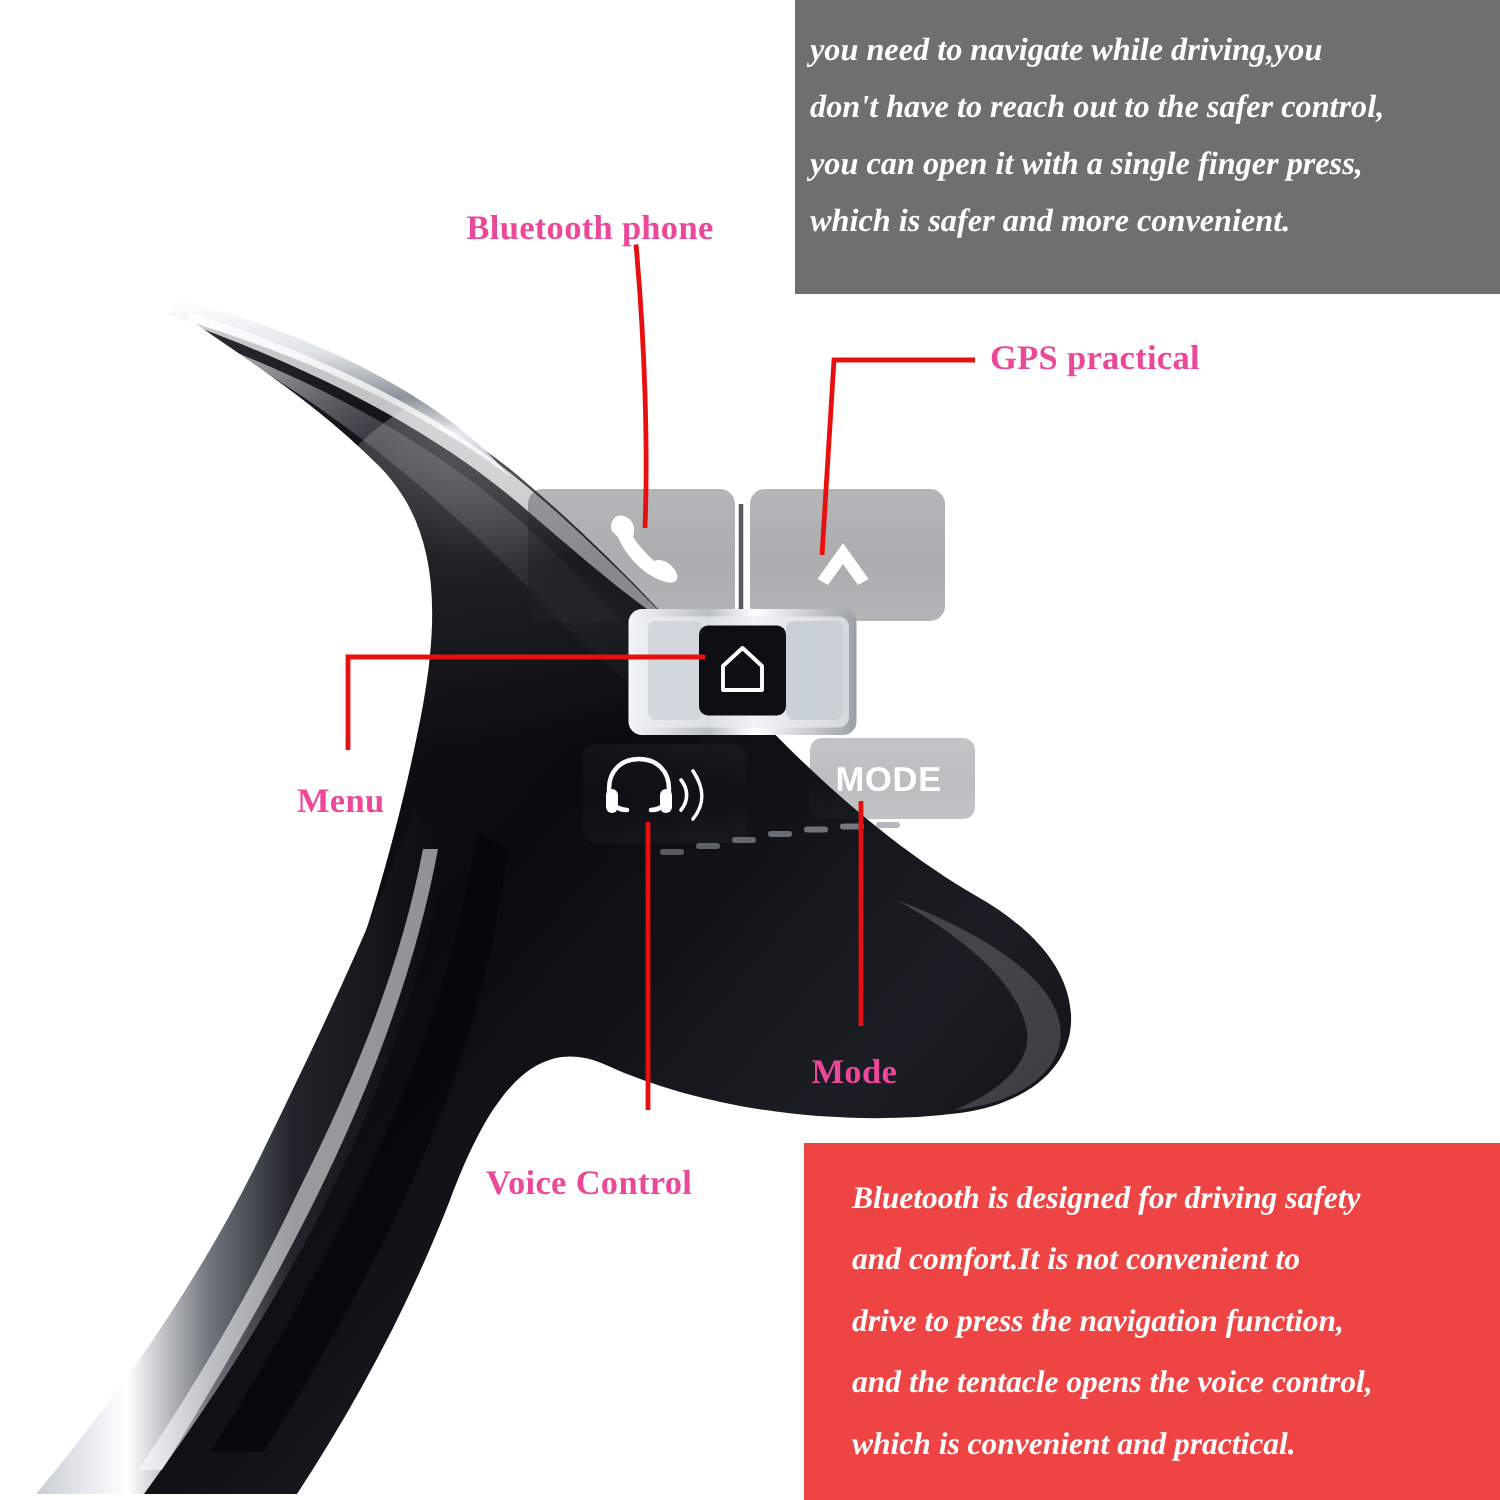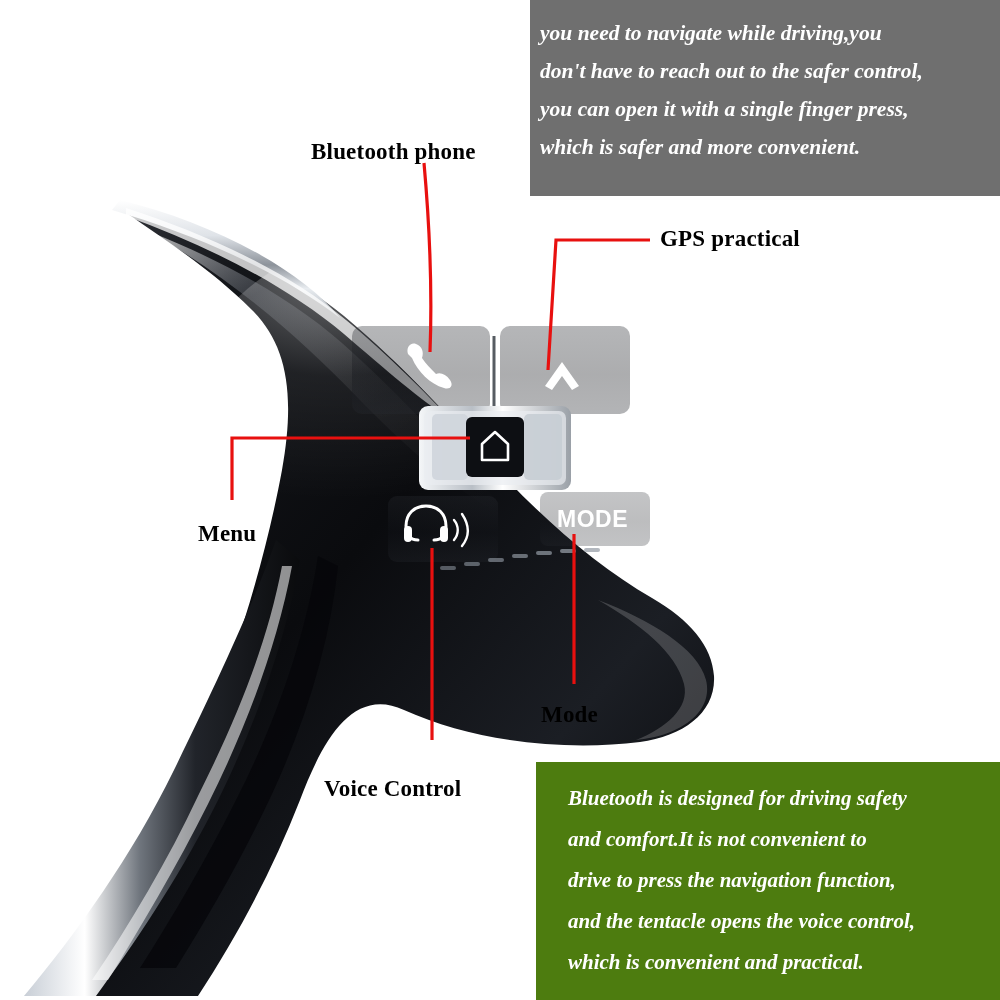--- a/index.html
+++ b/index.html
@@ -19,21 +19,21 @@
   
   .photo-layer {
     position: absolute;
     left: 0; top: 0;
     width: 1000px; height: 1000px;
   }
 
   
   .callout-label {
     position: absolute;
-    color: #000000;
+    color: #ec4899;
     font-family: "Liberation Serif", serif;
     font-weight: bold;
     font-size: 23px;
     white-space: nowrap;
     letter-spacing: 0.2px;
   }
 
   
   .leader-svg {
     position: absolute;
@@ -63,21 +63,21 @@
     padding: 14px 0 0 10px;
     box-sizing: border-box;
     font-size: 21.5px;
     line-height: 38px;
   }
   #panel-bottom {
     left: 536px;
     top: 762px;
     width: 464px;
     height: 238px;
-    background: #4d7c0f;
+    background: #ef4444;
     padding: 16px 0 16px 32px;
     box-sizing: border-box;
     font-size: 21px;
     line-height: 41px;
   }
 </style>
 </head>
 <body>
 
 <div id="stage">

